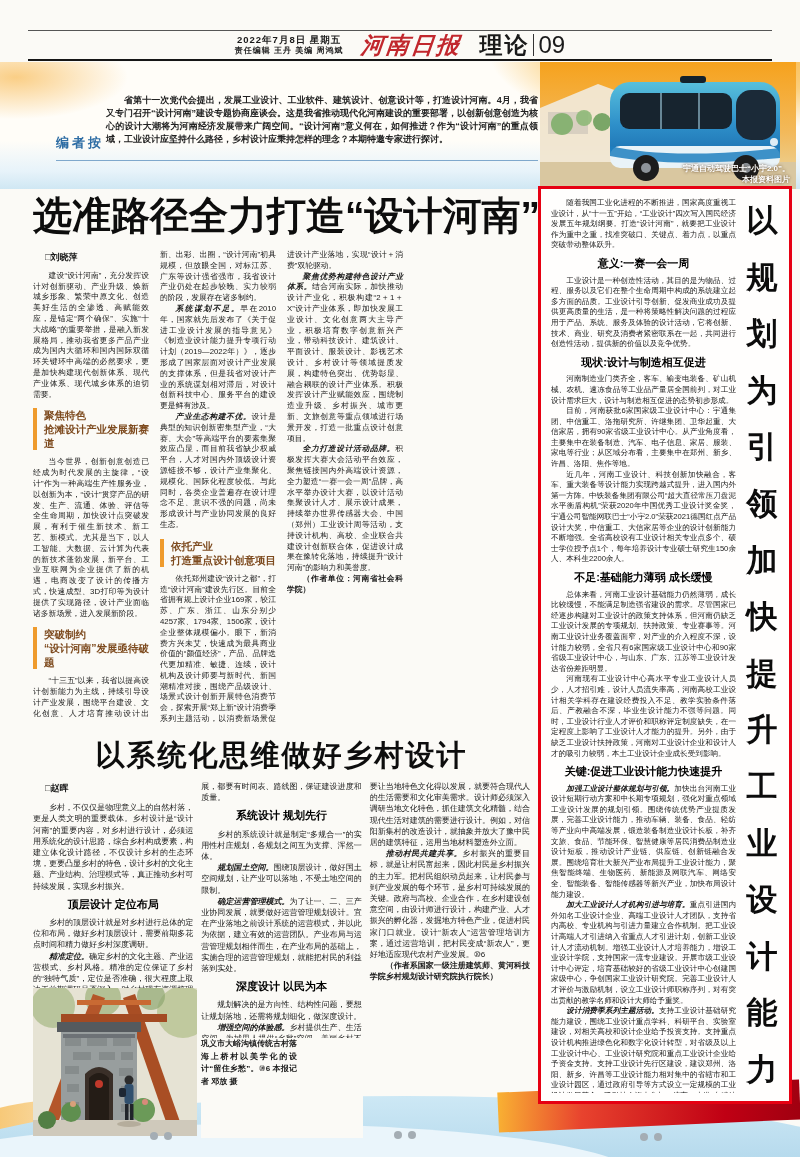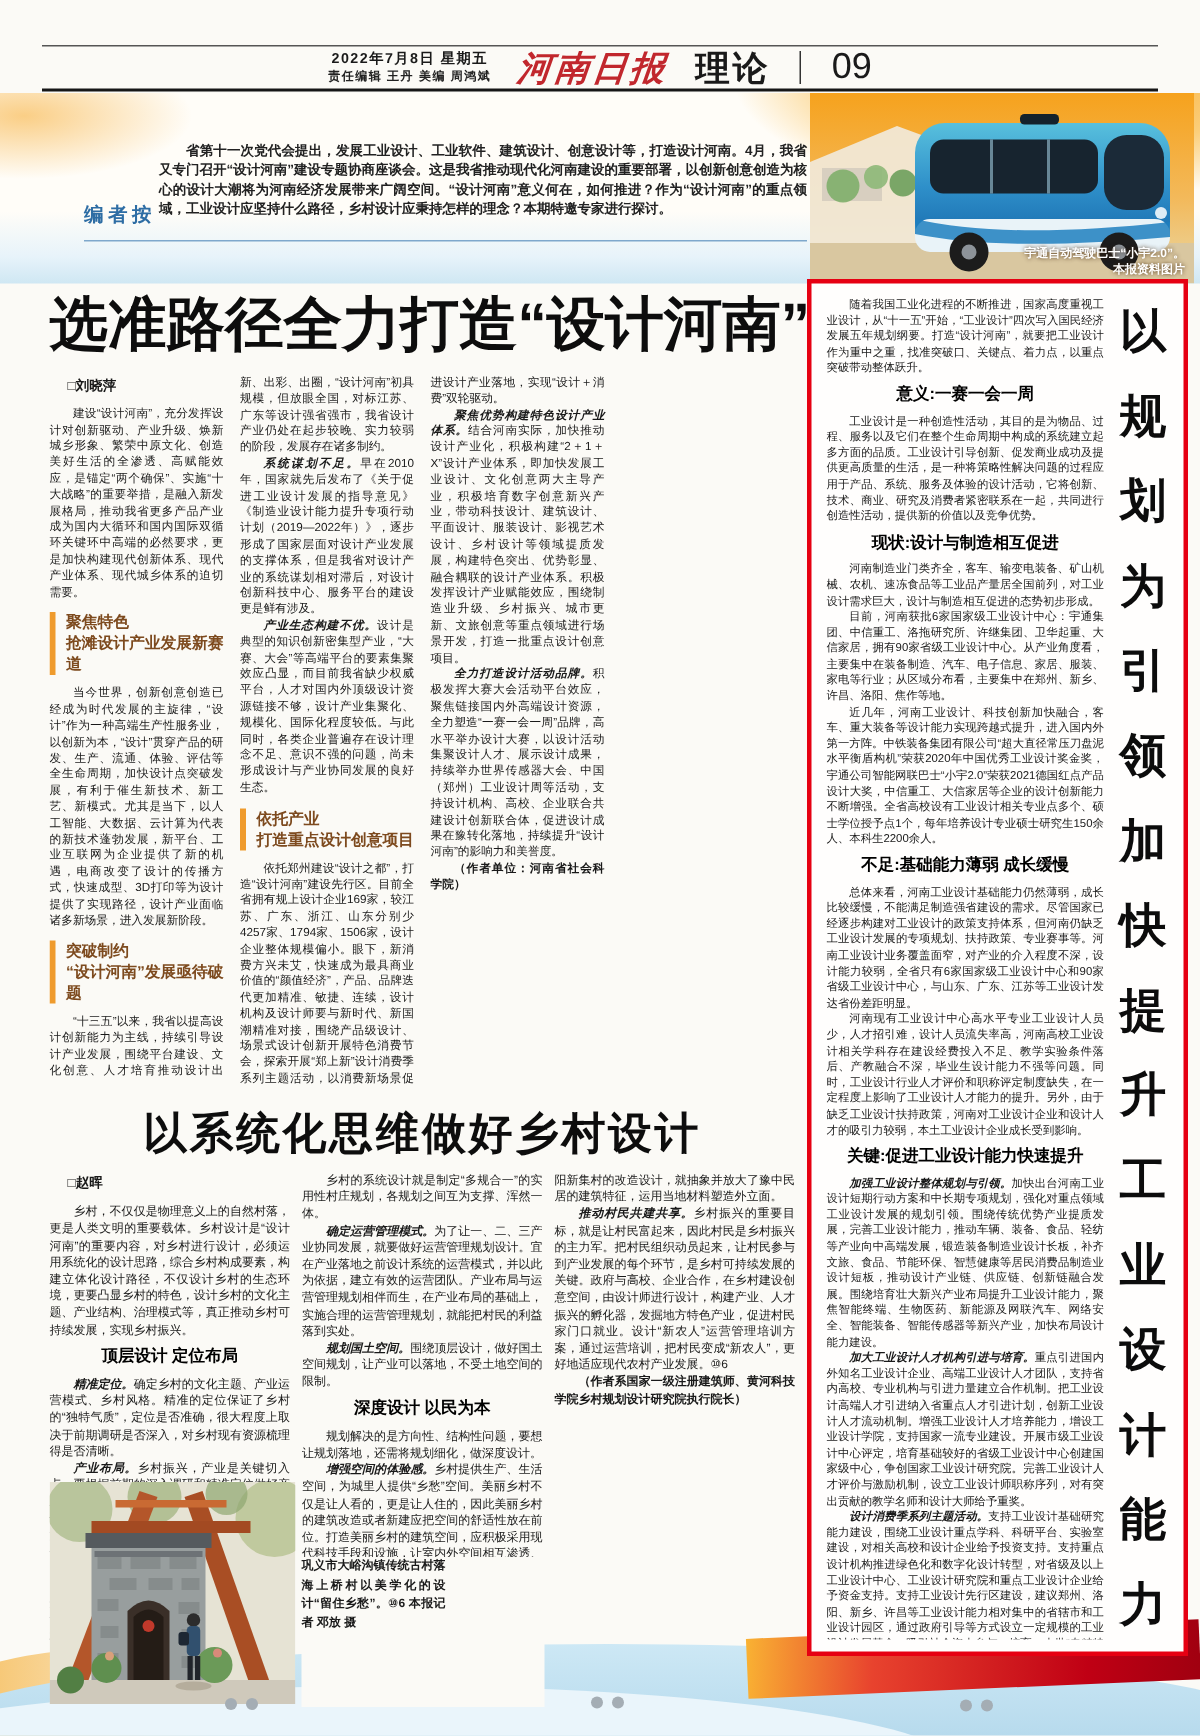--- a/index.html
+++ b/index.html
@@ -8,21 +8,21 @@
   
   .rule-top{position:absolute;left:28px;right:28px;top:30px;height:1px;background:#555;}
   .rule-bottom{position:absolute;left:28px;right:28px;top:59px;height:2px;background:#161616;}
   .masthead-row{position:absolute;top:32px;left:0;width:100%;height:26px;display:flex;
        align-items:center;justify-content:center;gap:18px;}
   .date-block{text-align:center;line-height:11px;}
   .date-line{font-size:9.5px;font-weight:bold;letter-spacing:1px;}
   .editors-line{font-size:8px;font-weight:bold;color:#222;letter-spacing:1px;}
   .paper-logo{color:#c1272d;font-family:"Liberation Serif","DejaVu Serif",serif;
        font-size:23px;font-weight:bold;font-style:italic;letter-spacing:2px;transform:skewX(-6deg);}
-  .section-block{display:flex;align-items:center;gap:20px;}
+  .section-block{display:flex;align-items:center;gap:4px;}
   .section-name{font-size:23px;font-weight:bold;letter-spacing:2px;}
   .section-divider{width:1px;height:22px;background:#333;}
   .page-no{font-size:24px;}
   
   .banner{position:absolute;top:62px;left:0;width:800px;height:127px;
     background:
       radial-gradient(ellipse 300px 120px at 88% -10%, #f6a21d 0%, #fbcf7c 45%, rgba(255,255,255,0) 72%),
       radial-gradient(ellipse 160px 60px at 2% 12%, rgba(246,168,40,.55), rgba(255,255,255,0) 70%),
       linear-gradient(to bottom,#fffdf8 62%, #e7f3fa 86%, #cfe7f3 100%);}
   .note-label{position:absolute;left:56px;top:72px;color:#2e6da4;font-weight:bold;font-size:13px;letter-spacing:3px;}
@@ -213,27 +213,28 @@
       <span>能</span>
       <span>力</span>
     </div>
 </div>
 
 <div class="headline-village">以系统化思维做好乡村设计</div>
 <div class="village-body" id="village-body">
     <div class="byline">□赵晖</div>
     <p class="para">乡村，不仅仅是物理意义上的自然村落，更是人类文明的重要载体。乡村设计是“设计河南”的重要内容，对乡村进行设计，必须运用系统化的设计思路，综合乡村构成要素，构建立体化设计路径，不仅设计乡村的生态环境，更要凸显乡村的特色，设计乡村的文化主题、产业结构、治理模式等，真正推动乡村可持续发展，实现乡村振兴。</p>
     <div class="sub-center">顶层设计 定位布局</div>
+    <p class="para">乡村的顶层设计就是对乡村进行总体的定位和布局，做好乡村顶层设计，需要前期多花点时间和精力做好乡村深度调研。</p>
     <p class="para"><span class="lead">精准定位。</span>确定乡村的文化主题、产业运营模式、乡村风格。精准的定位保证了乡村的“独特气质”，定位是否准确，很大程度上取决于前期调研是否深入，对乡村现有资源梳理得是否清晰。</p>
     <p class="para"><span class="lead">产业布局。</span>乡村振兴，产业是关键切入点，要根据前期的深入调研和精准定位做好产业布局。要考虑一、二、三产业在乡村空间设计中怎么体现，在运营管理上如何统筹协调，如村集体、村民和返乡创业者在产业结构中的位置、利益分配方法和模式。</p>
     <p class="para"><span class="lead">有序推进。</span>要“一盘棋”统筹考虑，集中有限的资源建设重点乡村，以点带面，逐步推进。可在众多村民组中选取一个村作为“先行试点”，再由点及面推广到其他村民组和自然村的建设项目。具体到每个项目怎么有序开展，都要有时间表、路线图，保证建设进度和质量。</p>
     <div class="sub-center">系统设计 规划先行</div>
     <p class="para">乡村的系统设计就是制定“多规合一”的实用性村庄规划，各规划之间互为支撑、浑然一体。</p>
+    <p class="para"><span class="lead">规划国土空间。</span>围绕顶层设计，做好国土空间规划，让产业可以落地，不受土地空间的限制。</p>
     <p class="para"><span class="lead">确定运营管理模式。</span>为了让一、二、三产业协同发展，就要做好运营管理规划设计。宜在产业落地之前设计系统的运营模式，并以此为依据，建立有效的运营团队。产业布局与运营管理规划相伴而生，在产业布局的基础上，实施合理的运营管理规划，就能把村民的利益落到实处。</p>
-    <p class="para"><span class="lead">规划国土空间。</span>围绕顶层设计，做好国土空间规划，让产业可以落地，不受土地空间的限制。</p>
     <div class="sub-center">深度设计 以民为本</div>
     <p class="para">规划解决的是方向性、结构性问题，要想让规划落地，还需将规划细化，做深度设计。</p>
     <p class="para"><span class="lead">增强空间的体验感。</span>乡村提供生产、生活空间，为城里人提供“乡愁”空间。美丽乡村不仅是让人看的，更是让人住的，因此美丽乡村的建筑改造或者新建应把空间的舒适性放在前位。打造美丽乡村的建筑空间，应积极采用现代科技手段和设施，让室内外空间相互渗透、充分融合，把美景引入室内，把温暖留在室内。</p>
     <p class="para"><span class="lead">形塑建筑文化底蕴。</span>乡村建筑形式应传承当地文化特色，但传承不是仿古，而是创新，要让当地特色文化得以发展，就要符合现代人的生活需要和文化审美需求。设计师必须深入调研当地文化特色，抓住建筑文化精髓，结合现代生活对建筑的需要进行设计。例如，对信阳新集村的改造设计，就抽象并放大了豫中民居的建筑特征，运用当地材料塑造外立面。</p>
     <p class="para"><span class="lead">推动村民共建共享。</span>乡村振兴的重要目标，就是让村民富起来，因此村民是乡村振兴的主力军。把村民组织动员起来，让村民参与到产业发展的每个环节，是乡村可持续发展的关键。政府与高校、企业合作，在乡村建设创意空间，由设计师进行设计，构建产业、人才振兴的孵化器，发掘地方特色产业，促进村民家门口就业。设计“新农人”运营管理培训方案，通过运营培训，把村民变成“新农人”，更好地适应现代农村产业发展。⑩6</p>
     <p class="para author">（作者系国家一级注册建筑师、黄河科技学院乡村规划设计研究院执行院长）</p>
   </div>
 
 <div class="village-photo">
   <svg width="164" height="148" viewBox="0 0 164 148">

